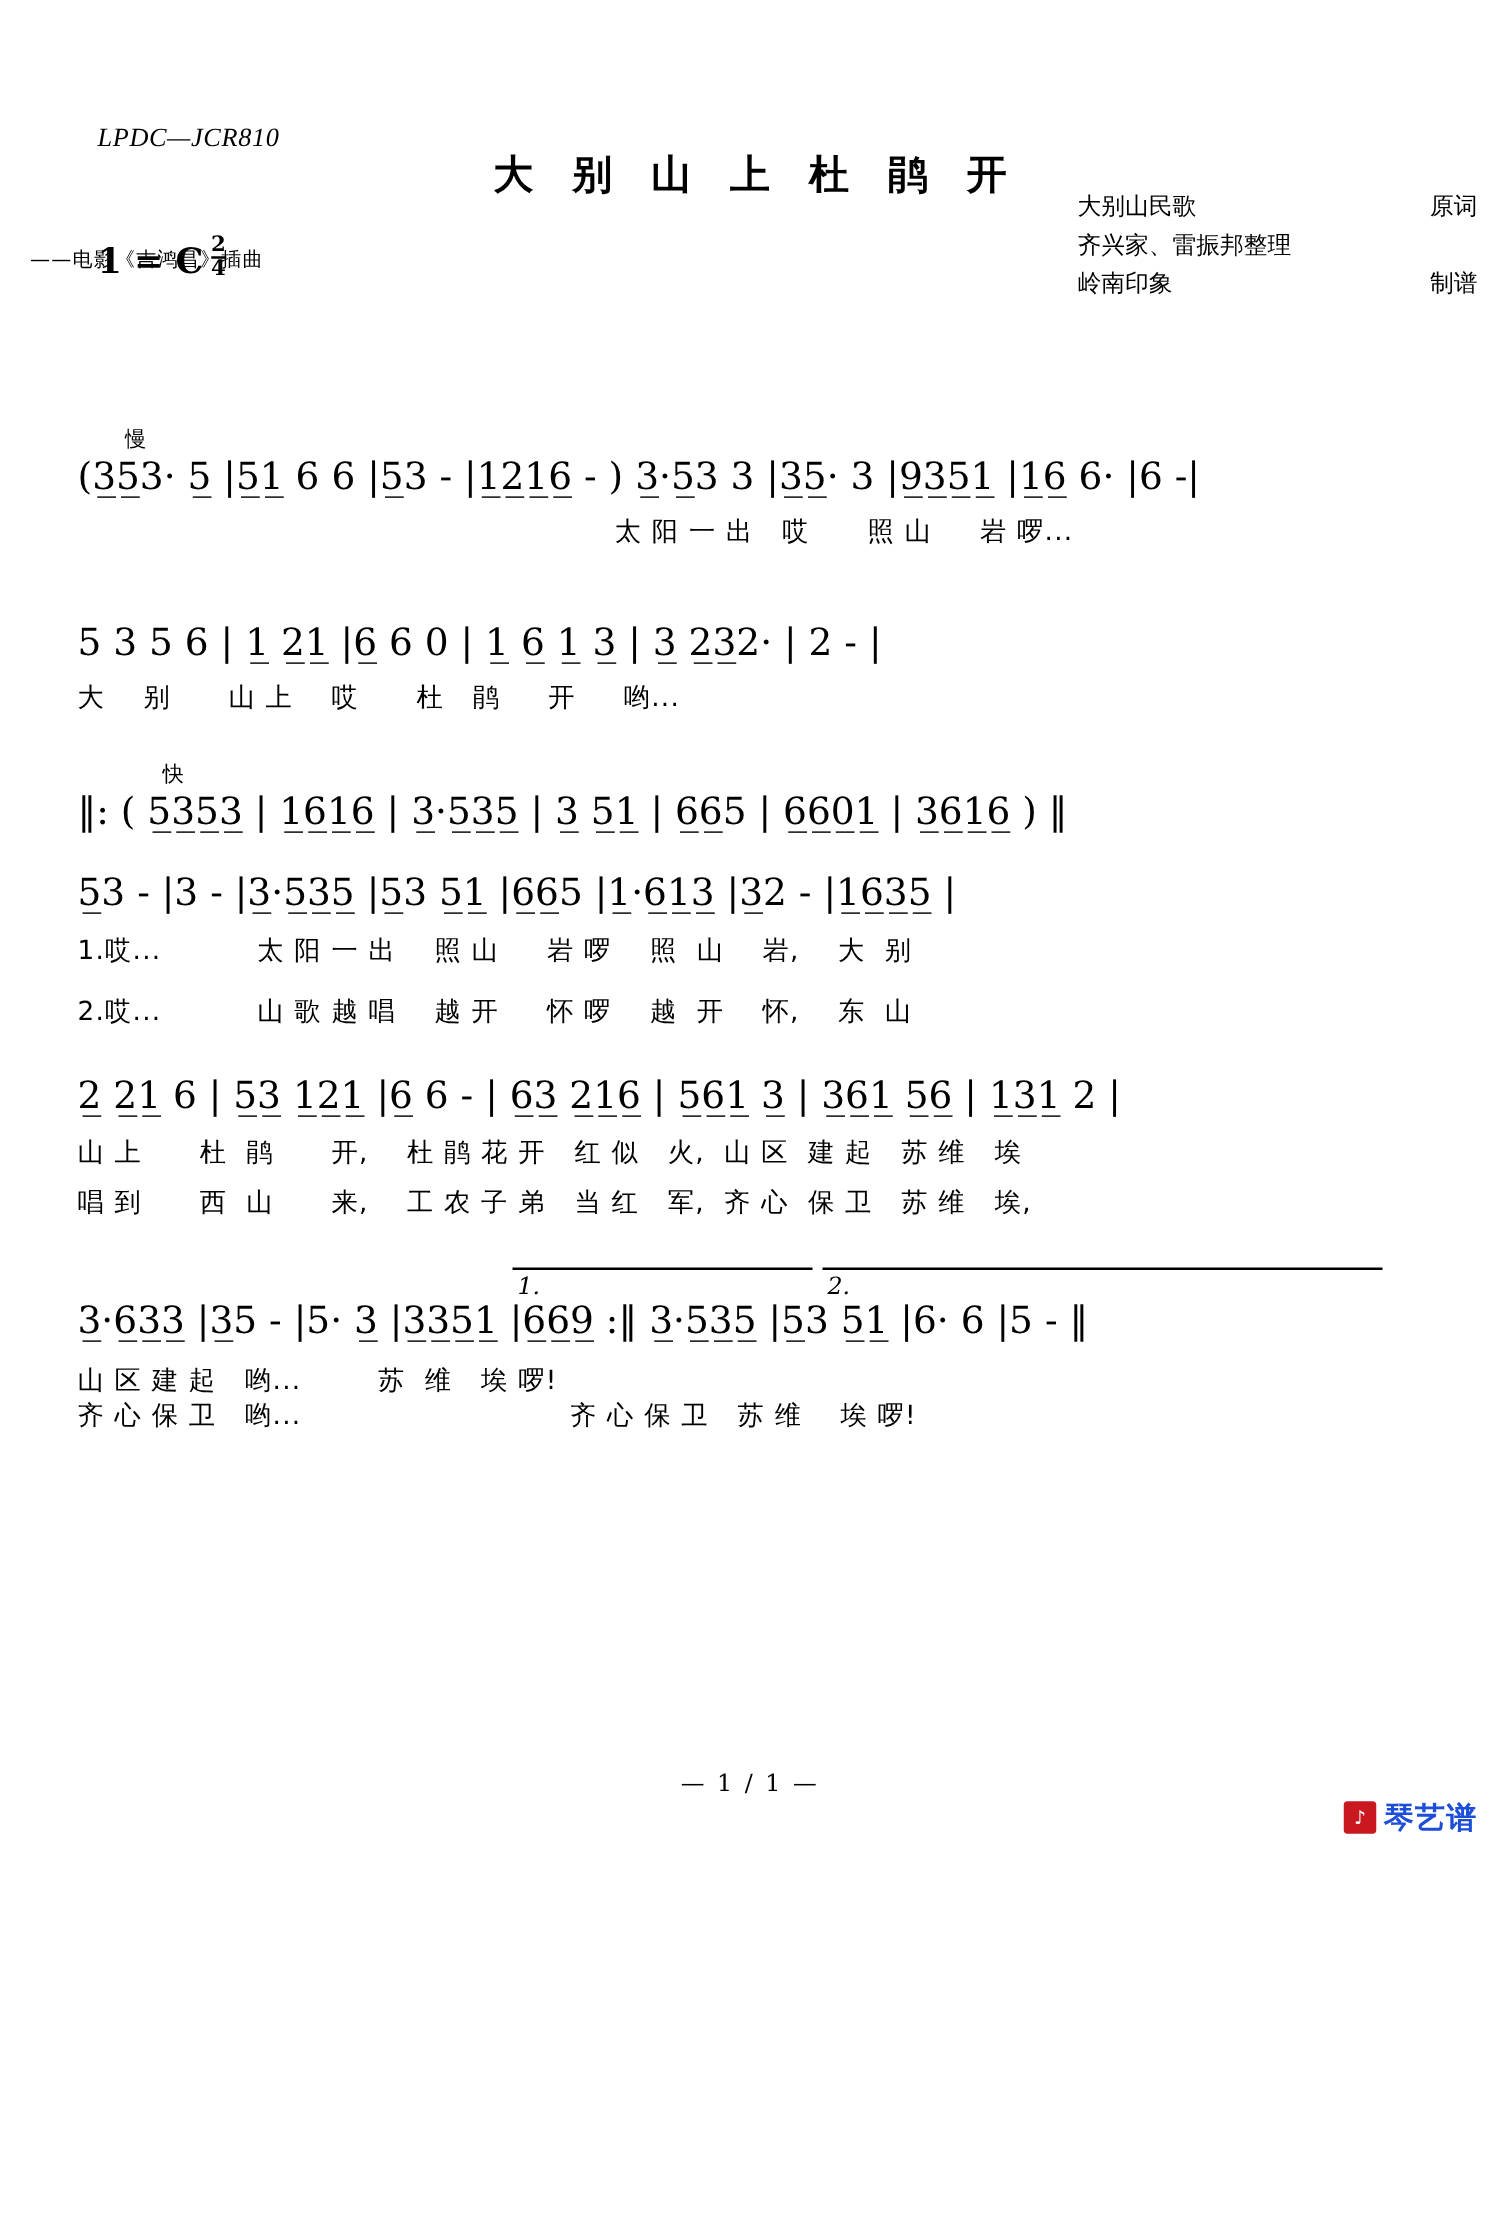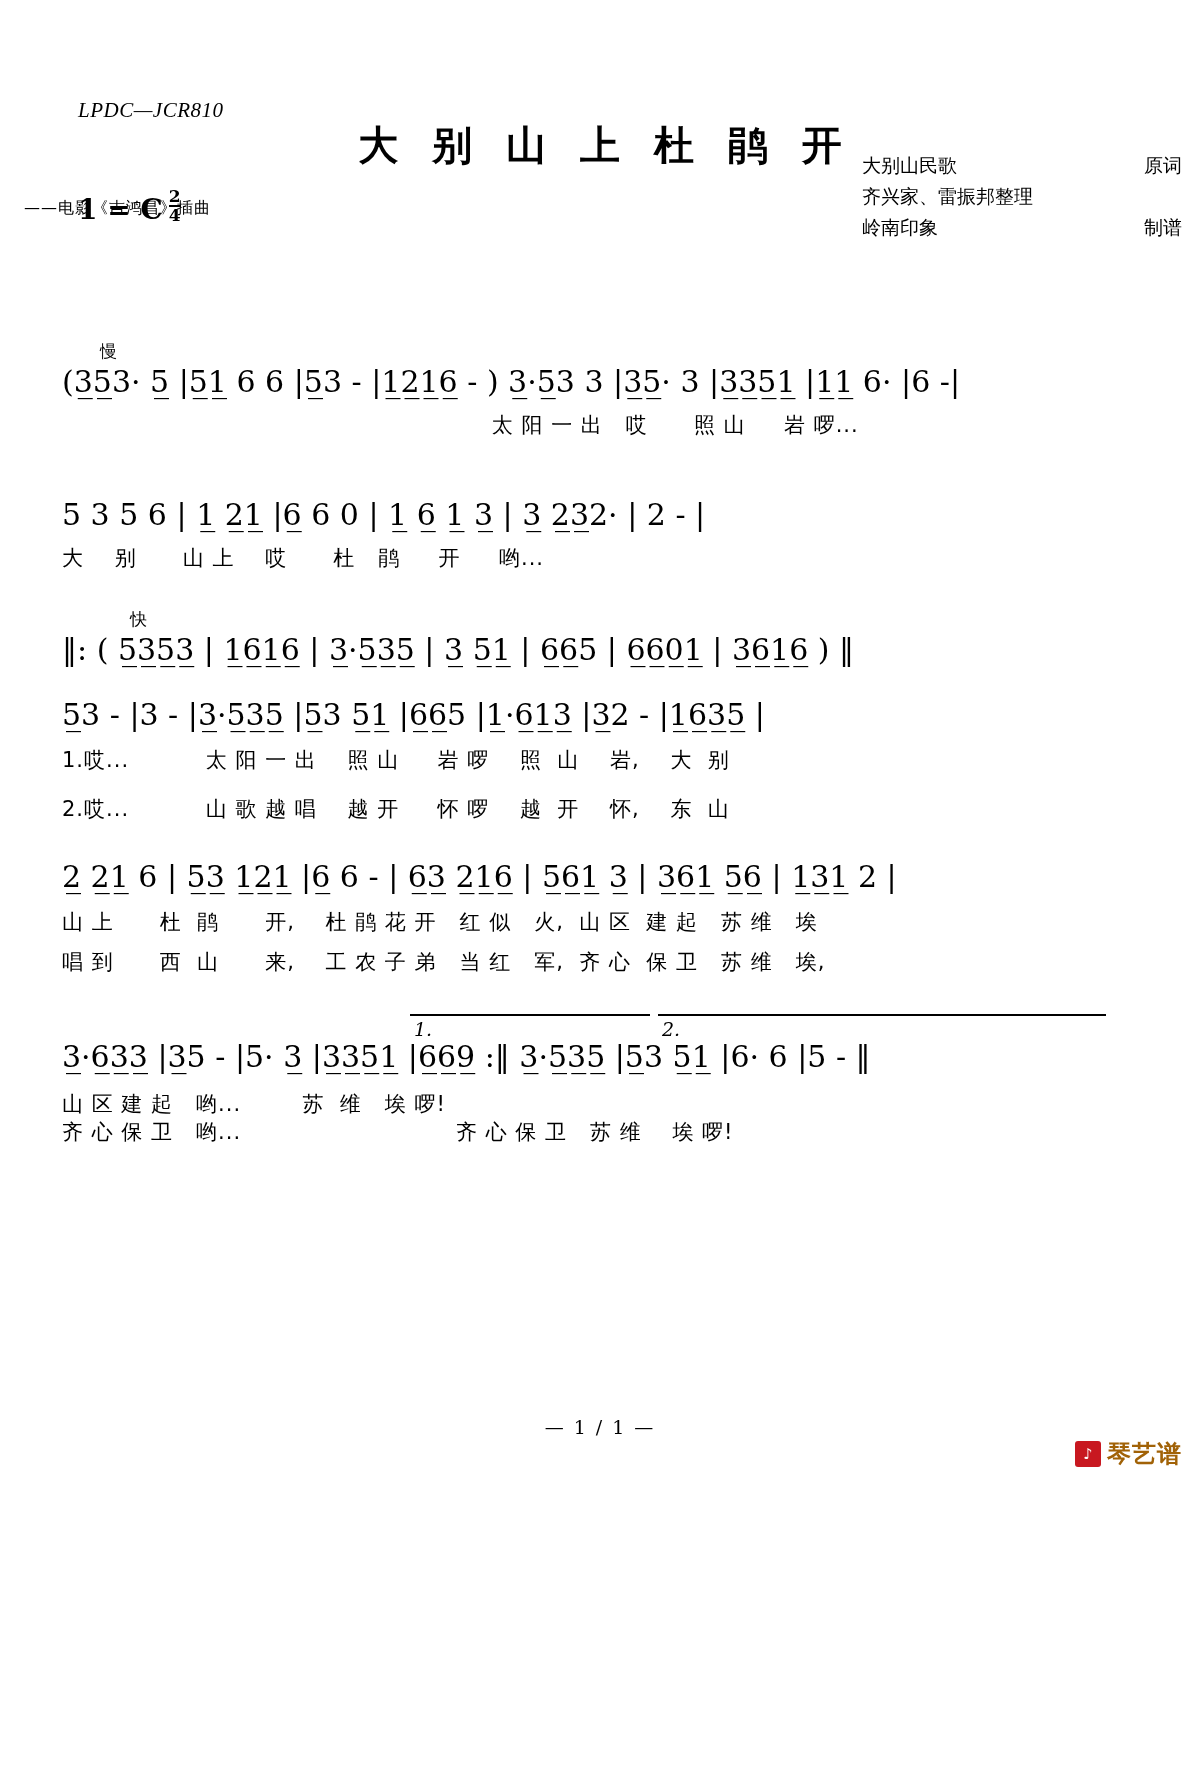--- a/index.html
+++ b/index.html
@@ -31,21 +31,21 @@
     font-size: 21px;
     letter-spacing: 0.5px;
   }
   .title {
     position: absolute;
     left: 0; right: 0;
     top: 118px;
     text-align: center;
     font-family: "DejaVu Serif", serif;
     font-weight: bold;
-    font-size: 40px;
+    font-size: 32px;
     letter-spacing: 10px;
     padding-left: 10px;
   }
   .subtitle {
     position: absolute;
     left: 0; right: 0;
     top: 198px;
     font-family: "DejaVu Sans", sans-serif;
     font-size: 16px;
     letter-spacing: 1px;
@@ -154,21 +154,21 @@
     font-family: "DejaVu Sans", sans-serif;
     font-size: 15px;
     width: 26px; height: 26px;
     display: flex; align-items: center; justify-content: center;
     border-radius: 3px;
   }
   .wm-text {
     font-family: "DejaVu Sans", sans-serif;
     font-weight: bold;
     font-size: 24px;
-    color: #a16207;
+    color: #1d4ed8;
     letter-spacing: 1px;
   }
 </style>
 </head>
 <body>
 
 <div class="sheet">
 
   <div class="code">LPDC—JCR810</div>
   <div class="title">大 别 山 上 杜 鹃 开</div>
@@ -188,21 +188,21 @@
       <span class="r"></span>
     </div>
     <div class="row">
       <span class="l">岭南印象</span>
       <span class="r">制谱</span>
     </div>
   </div>
 
   <div class="musicrow" style="top: 340px;">
     <div class="tempo" style="margin-left:38px;">慢</div>
-    <div class="notes" style="margin-top:4px;">(3̲5̲3· 5̲ |5̲1̲ 6 6 |5̲3 - |1̲2̲1̲6̲ - ) 3̲·5̲3 3 |3̲5̲· 3 |3̲3̲5̲1̲ |1̲1̲ 6· |6 -|</div>
+    <div class="notes" style="margin-top:4px;">(3̲5̲3· 5̲ |5̲1̲ 6 6 |5̲3 - |1̲2̲1̲6̲ - ) 3̲·5̲3 3 |3̲5̲· 3 |9̲3̲5̲1̲ |1̲6̲ 6· |6 -|</div>
     <div class="lyrics" style="margin-top:14px;">                                                        太 阳 一 出   哎      照 山     岩 啰...</div>
   </div>
 
   <div class="musicrow" style="top: 500px;">
     <div class="notes">5 3 5 6 | 1̲ 2̲1̲ |6̲ 6 0 | 1̲ 6̲ 1̲ 3̲ | 3̲ 2̲3̲2· | 2 - |</div>
     <div class="lyrics" style="margin-top:14px;">大    别      山 上    哎      杜   鹃     开     哟...</div>
   </div>
 
   <div class="musicrow" style="top: 608px;">
     <div class="tempo" style="margin-left:68px;">快</div>

